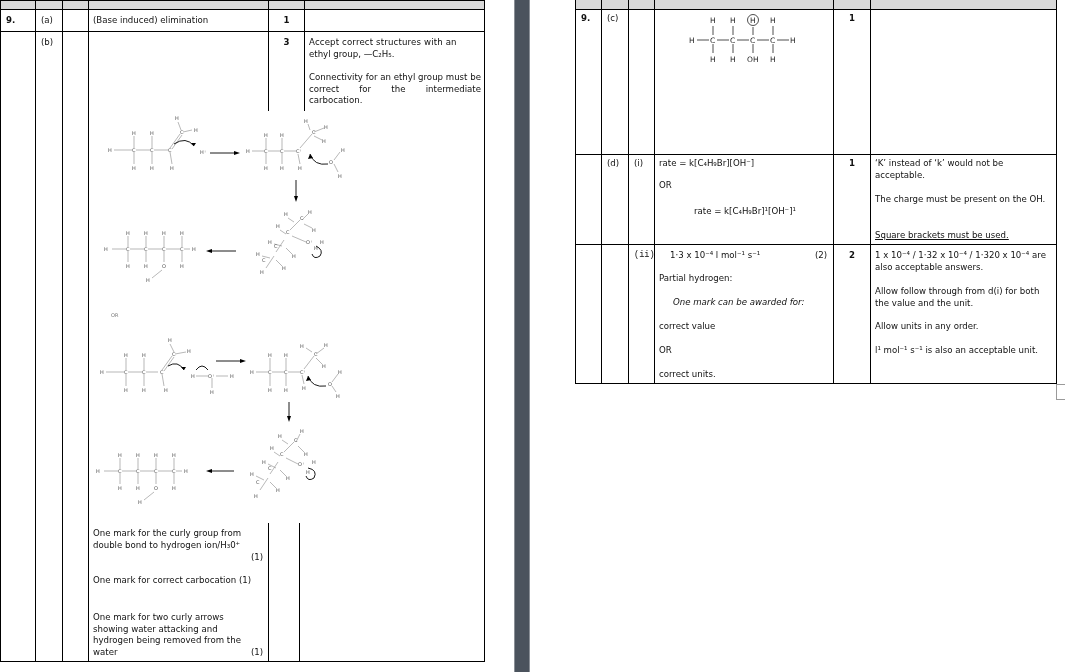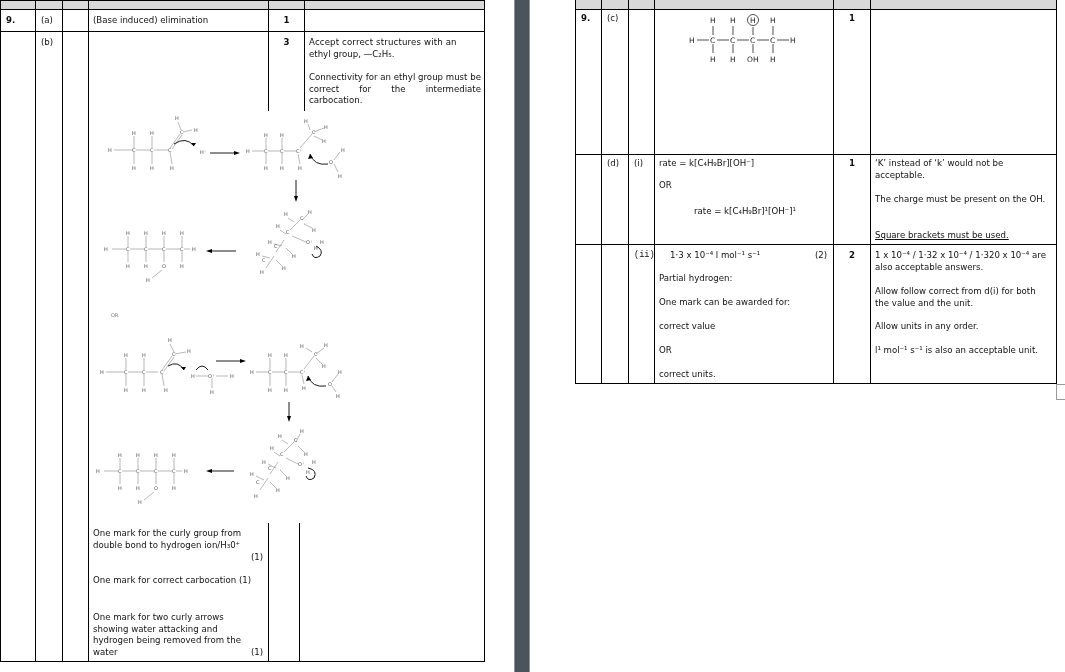--- a/index.html
+++ b/index.html
@@ -421,24 +421,24 @@
   <div class="txt" style="left:132px;top:206px;margin-left:32px;">rate = k[C₄H₉Br]¹[OH⁻]¹</div>
   <div class="txt c" style="left:303px;width:38px;top:158px;font-weight:bold;">1</div>
   <div class="txt wrap" style="left:345px;top:158px;width:172px;">‘K’ instead of ‘k’ would not be acceptable.</div>
   <div class="txt wrap just" style="left:345px;top:194px;width:176px;">The charge must be present on the OH.</div>
   <div class="txt" style="left:345px;top:230px;text-decoration:underline;">Square brackets must be used.</div>
 
   <div class="txt" style="left:104px;top:250px;font-family:Liberation Mono, monospace;">(ii)</div>
   <div class="txt" style="left:140px;top:250px;">1·3 x 10⁻⁴ l mol⁻¹ s⁻¹</div>
   <div class="txt" style="left:285px;top:250px;">(2)</div>
   <div class="txt" style="left:129px;top:273px;">Partial hydrogen:</div>
-  <div class="txt" style="left:129px;top:297px;">One mark can be awarded for:</div>
+  <div class="txt" style="left:143px;top:297px;font-style:italic;">One mark can be awarded for:</div>
   <div class="txt" style="left:129px;top:321px;">correct value</div>
   <div class="txt" style="left:129px;top:345px;">OR</div>
   <div class="txt" style="left:129px;top:369px;">correct units.</div>
   <div class="txt c" style="left:303px;width:38px;top:250px;font-weight:bold;">2</div>
   <div class="txt wrap" style="left:345px;top:250px;width:180px;">1 x 10⁻⁴ / 1·32 x 10⁻⁴ / 1·320 x 10⁻⁴ are also acceptable answers.</div>
-  <div class="txt wrap" style="left:345px;top:286px;width:172px;">Allow follow correct from d(i) for both the value and the unit.</div>
+  <div class="txt wrap" style="left:345px;top:286px;width:172px;">Allow follow through from d(i) for both the value and the unit.</div>
   <div class="txt" style="left:345px;top:321px;">Allow units in any order.</div>
   <div class="txt" style="left:345px;top:345px;">l¹ mol⁻¹ s⁻¹ is also an acceptable unit.</div>
 </div>
 
 <div class="corner-marker"></div>
 
 </body></html>

